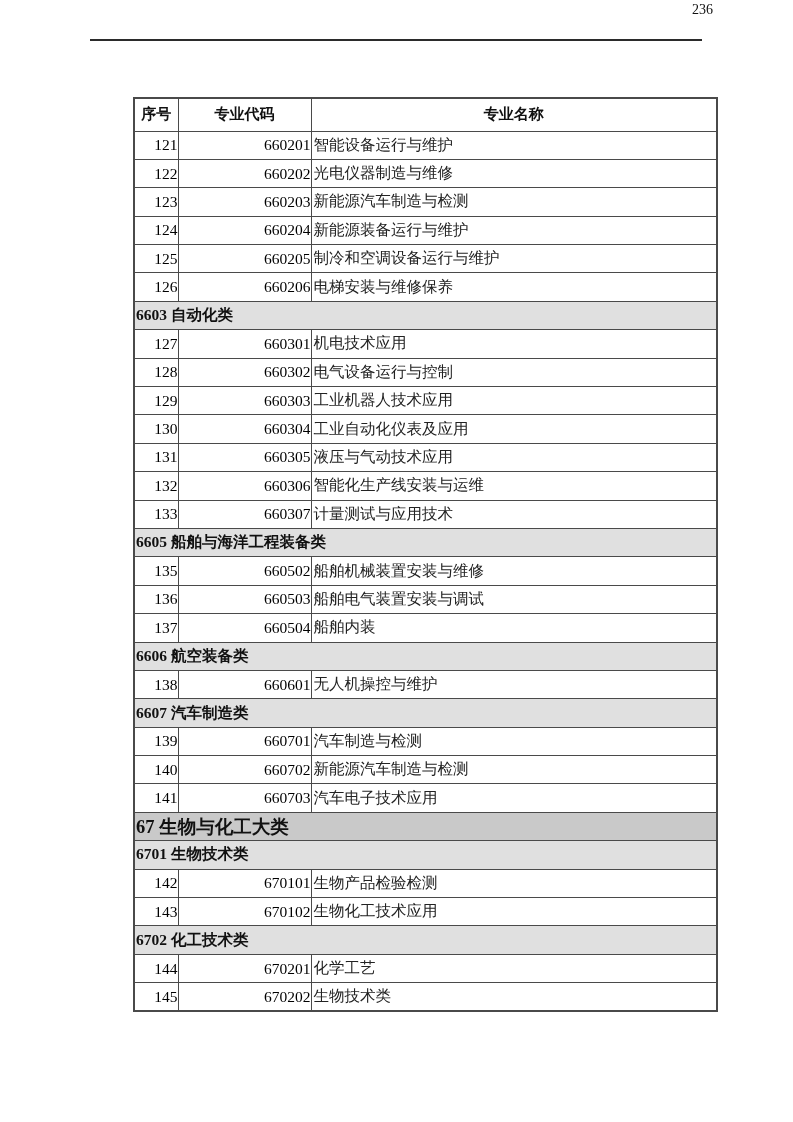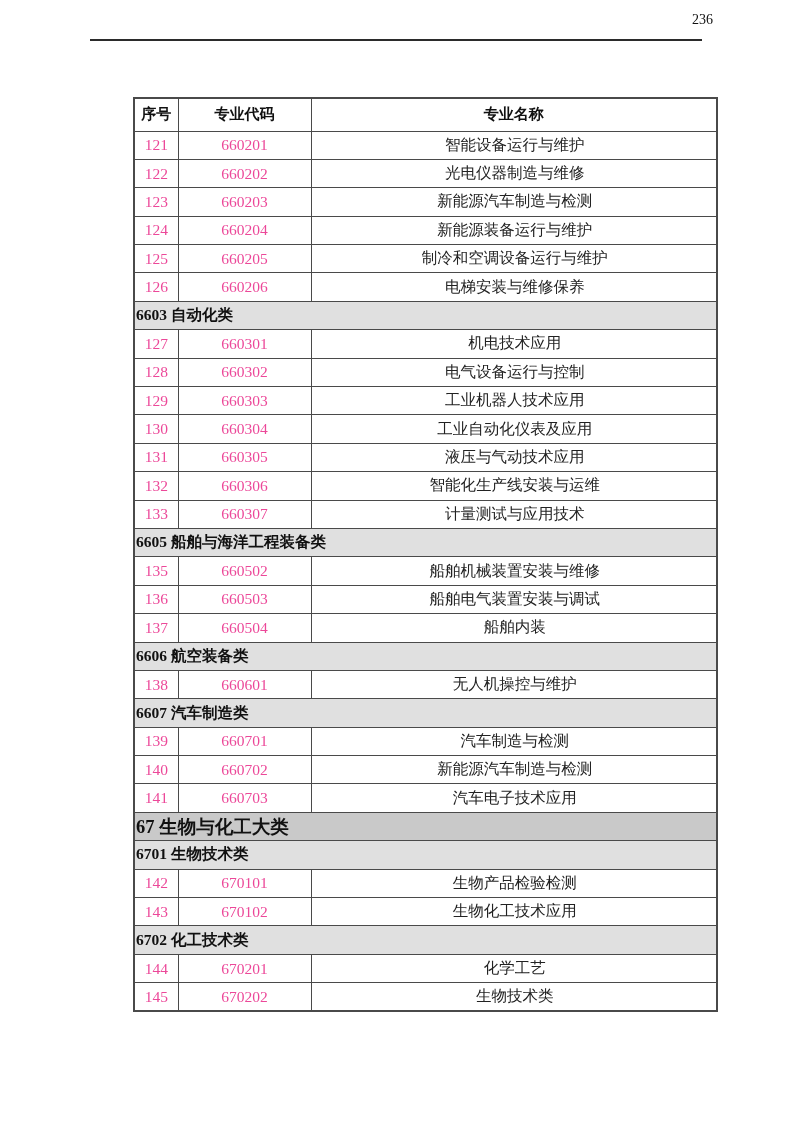--- a/index.html
+++ b/index.html
@@ -1,20 +1,20 @@
 <!DOCTYPE html>
 <html style="--section-bg: #e0e0e0; --major-bg: #c9c9c9;"><head>
 <meta charset="utf-8">
 <style>
   * { margin: 0; padding: 0; box-sizing: border-box; }
   html, body { width: 793px; height: 1122px; background: #ffffff; overflow: hidden; }
   body { position: relative; font-family: "Liberation Serif", serif; color: #1a1a1a; }
 
   .page-number {
-    position: absolute; top: 12px; right: 80px;
+    position: absolute; top: 2px; right: 80px;
     font-family: "Liberation Serif", serif; font-size: 14px; color: #111;
   }
   .top-rule {
     position: absolute; top: 39px; left: 90px; width: 612px; height: 2px;
     background: #2b2b2b;
   }
 
   table.major-table {
     position: absolute; top: 97px; left: 133px; width: 515px;
     border-collapse: collapse; table-layout: fixed;
@@ -31,25 +31,25 @@
   th.col-code    { width: 133px; }
   th.col-name    { width: 406px; }
 
   th {
     font-family: "Liberation Sans", sans-serif;
     font-weight: bold; font-size: 15px; 
     background: #ffffff; color: #111;
   }
   td.col-no, td.col-code {
     font-family: "Liberation Serif", serif;
-    font-size: 15.5px; text-align: center; color: #ec4899;
+    font-size: 15.5px; text-align: right; color: #000000;
   }
   td.col-name {
     font-family: "Liberation Serif", serif;
-    font-size: 15.5px; text-align: center; padding-left: 2px; color: #222;
+    font-size: 15.5px; text-align: left; padding-left: 2px; color: #222;
   }
   td.section-cell {
     font-family: "Liberation Serif", serif;
     font-weight: bold; text-align: left; padding-left: 1px; color: #111;
   }
   td.section-cell.sub   { background: var(--section-bg, #e0e0e0); font-size: 15.5px; }
   td.section-cell.major { background: var(--major-bg, #c9c9c9); font-size: 18.5px; }
 </style>
 </head>
 <body>

